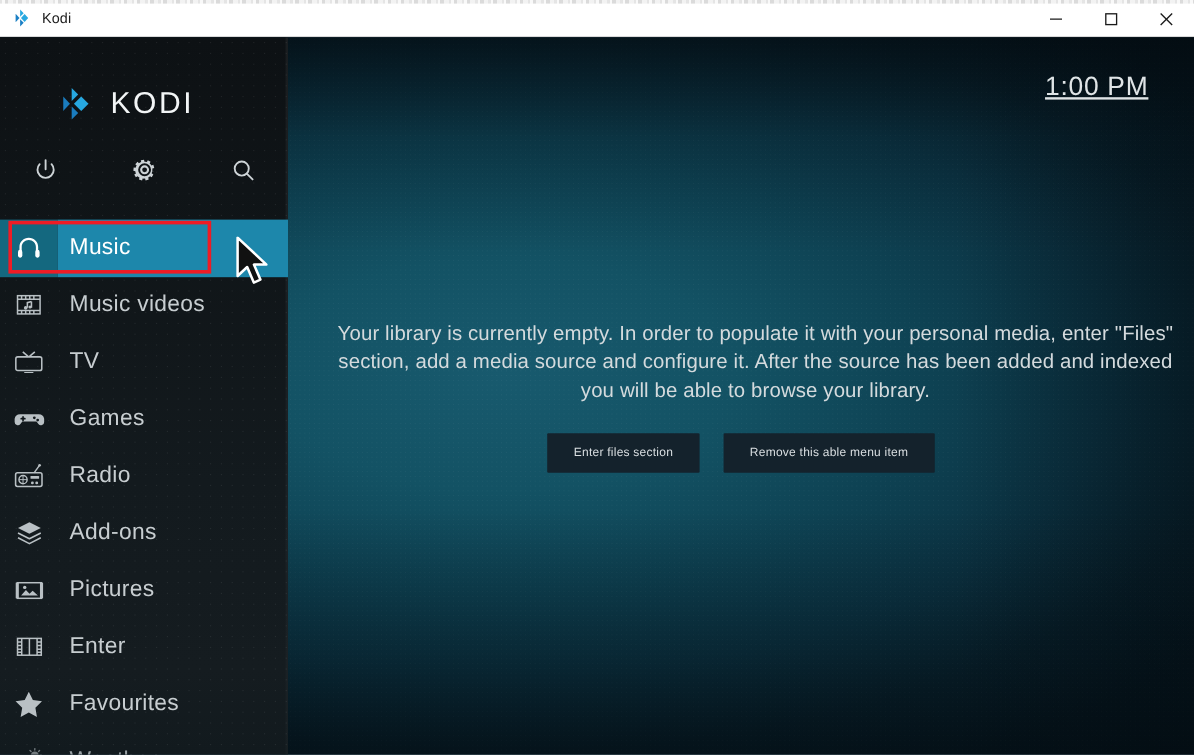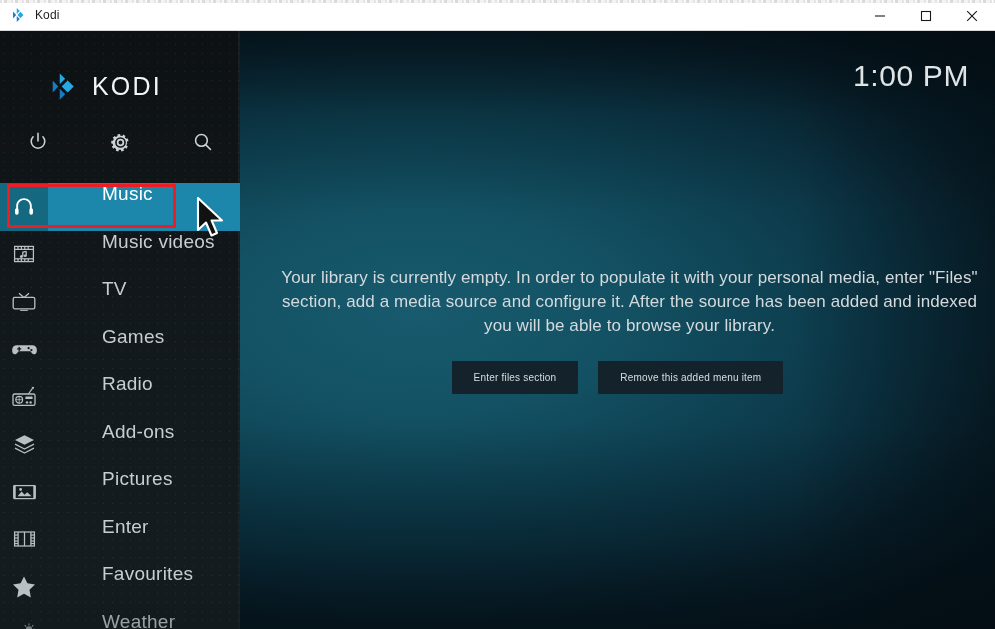--- a/index.html
+++ b/index.html
@@ -82,21 +82,21 @@
     position:absolute; top:0; width:48px; height:42px;
     display:flex; align-items:center; justify-content:center;
   }
   .qb-power  { left:14px; }
   .qb-gear   { left:96px; }
   .qb-search { left:179px; }
 
   .menu { position:absolute; left:0; top:152px; width:240px; }
   .mi {
     position:relative; width:240px; height:47.5px;
-    display:flex; gap:44px;
+    display:flex; align-items:center;
   }
   .mi-icon {
     width:48px; min-width:48px; height:47.5px;
     display:flex; align-items:center; justify-content:center;
   }
   .mi-label {
     font-size:19px; color:#c7cdd0; letter-spacing:.25px; padding-left:10px;
     white-space:nowrap;
   }
   .mi.selected { }
@@ -117,22 +117,22 @@
   .annot {
     position:absolute; left:7px; top:153px; width:169px; height:44px;
     border:3px solid #ee1c25; z-index:20; pointer-events:none;
   }
 
   
   .cursor { position:absolute; left:196px; top:166px; z-index:30; }
 
   
   .clock {
-    position:absolute; right:26px; top:28px; font-size:30px; color:#dfe4e6;
-    letter-spacing:.6px; z-index:4;
+    position:absolute; right:38px; top:28px; font-size:22px; color:#dfe4e6;
+    letter-spacing:.6px; z-index:4;text-decoration:underline;
   }
   .empty-wrap {
     position:absolute; left:240px; top:0; width:755px; height:598px;
     display:flex; flex-direction:column; align-items:center; justify-content:center;
     z-index:3;
   }
   .empty-msg {
     width:710px; text-align:center; font-size:17px; line-height:1.43;
     color:#d4dadd; letter-spacing:.1px;margin-left:24px;
   }
@@ -185,21 +185,21 @@
     <div class="bg"></div>
     <div class="bg-dots"></div>
     <div class="bg-vign"></div>
 
     <div class="clock">1:00 PM</div>
 
     <div class="empty-wrap">
       <div class="empty-msg">Your library is currently empty. In order to populate it with your personal media, enter "Files" section, add a media source and configure it. After the source has been added and indexed you will be able to browse your library.</div>
       <div class="empty-actions">
         <button class="ebtn">Enter files section</button>
-        <button class="ebtn">Remove this added menu item</button>
+        <button class="ebtn">Remove this able menu item</button>
       </div>
     </div>
 
     <div class="sidebar">
       <div class="sb-dots"></div>
       <div class="sb-edge"></div>
 
       <div class="logo">
         <div class="logo-mark">
           <svg width="30" height="31" viewBox="0 0 32 33">

